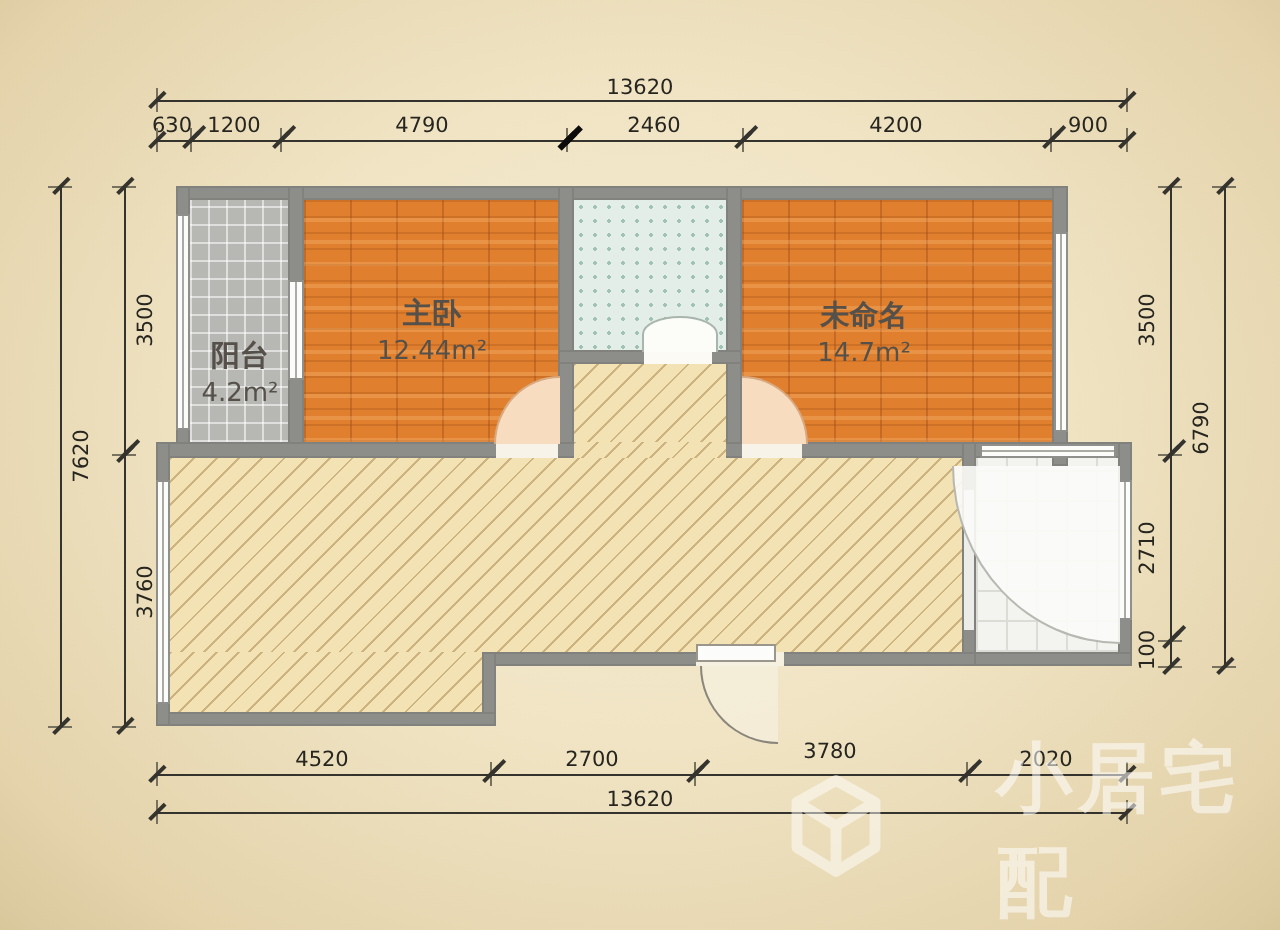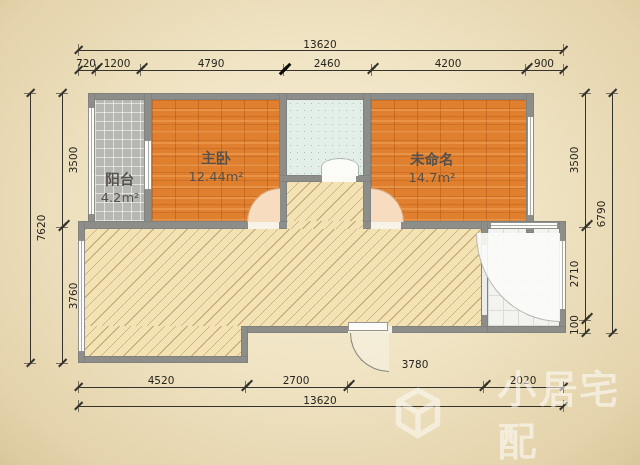--- a/index.html
+++ b/index.html
@@ -119,21 +119,21 @@
     <div class="tk" style="left:78px;top:50px;">
         <i class="g"></i>
         <i class="s"></i>
       </div>
     <div class="tk" style="left:563px;top:50px;">
         <i class="g"></i>
         <i class="s"></i>
       </div>
 
     <div class="dline" style="left:78px;top:70px;width:485px;height:1px;"></div>
-    <div class="dlh" style="left:86px;top:57px;">720</div>
+    <div class="dlh" style="left:86px;top:57px;">630</div>
     <div class="dlh" style="left:117px;top:57px;">1200</div>
     <div class="dlh" style="left:211px;top:57px;">4790</div>
     <div class="dlh" style="left:327px;top:57px;">2460</div>
     <div class="dlh" style="left:448px;top:57px;">4200</div>
     <div class="dlh" style="left:544px;top:57px;">900</div>
     <div class="tk" style="left:78px;top:70px;">
         <i class="g"></i>
         <i class="s"></i>
       </div>
     <div class="tk d" style="left:95px;top:70px;">
@@ -159,21 +159,21 @@
     <div class="tk" style="left:563px;top:70px;">
         <i class="g"></i>
         <i class="s"></i>
       </div>
   </div>
 
   <div>
     <div class="dline" style="left:78px;top:387px;width:485px;height:1px;"></div>
     <div class="dlh" style="left:161px;top:374px;">4520</div>
     <div class="dlh" style="left:296px;top:374px;">2700</div>
-    <div class="dlh" style="left:415px;top:358px;">3780</div>
+    <div class="dlh" style="left:415px;top:370px;">3780</div>
     <div class="dlh" style="left:523px;top:374px;">2020</div>
     <div class="tk" style="left:78px;top:387px;">
         <i class="g"></i>
         <i class="s"></i>
       </div>
     <div class="tk d" style="left:245px;top:387px;">
         <i class="g"></i>
         <i class="s"></i>
       </div>
     <div class="tk d" style="left:347px;top:387px;">

